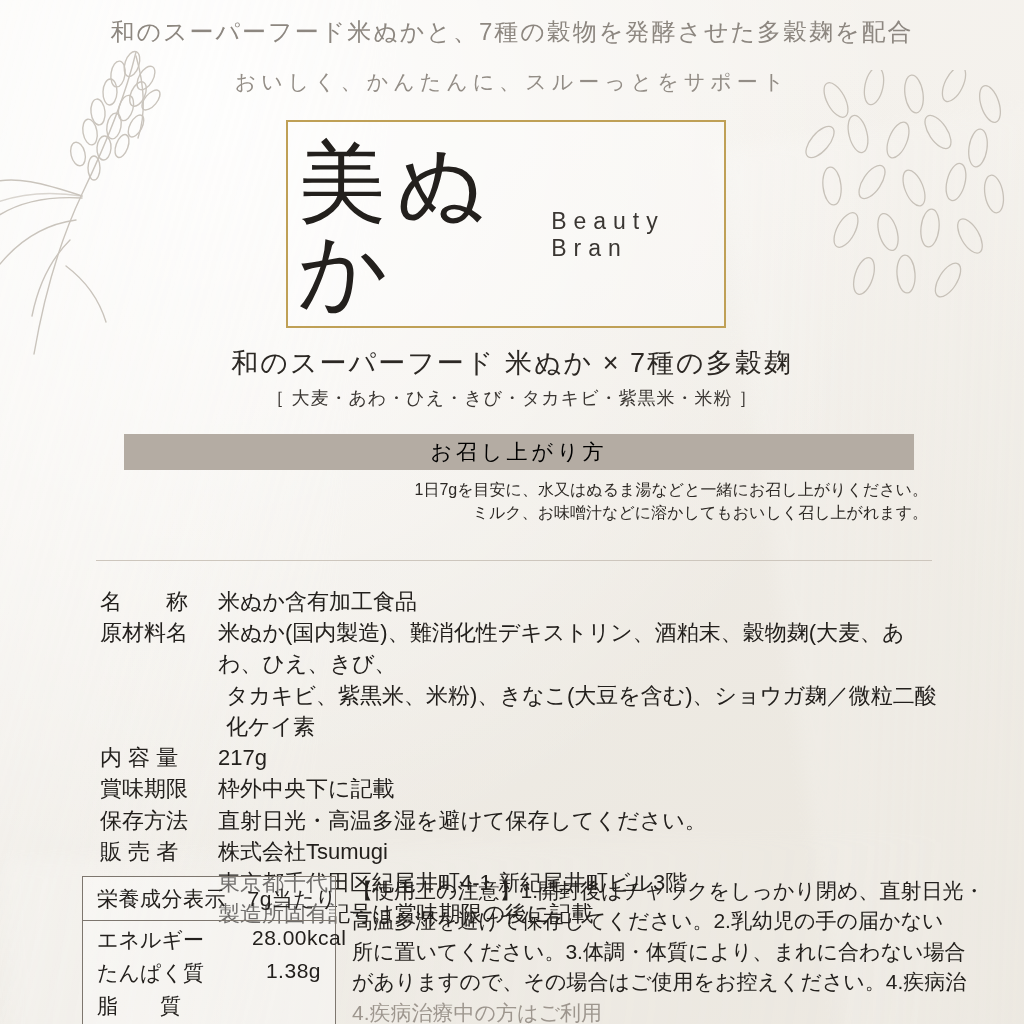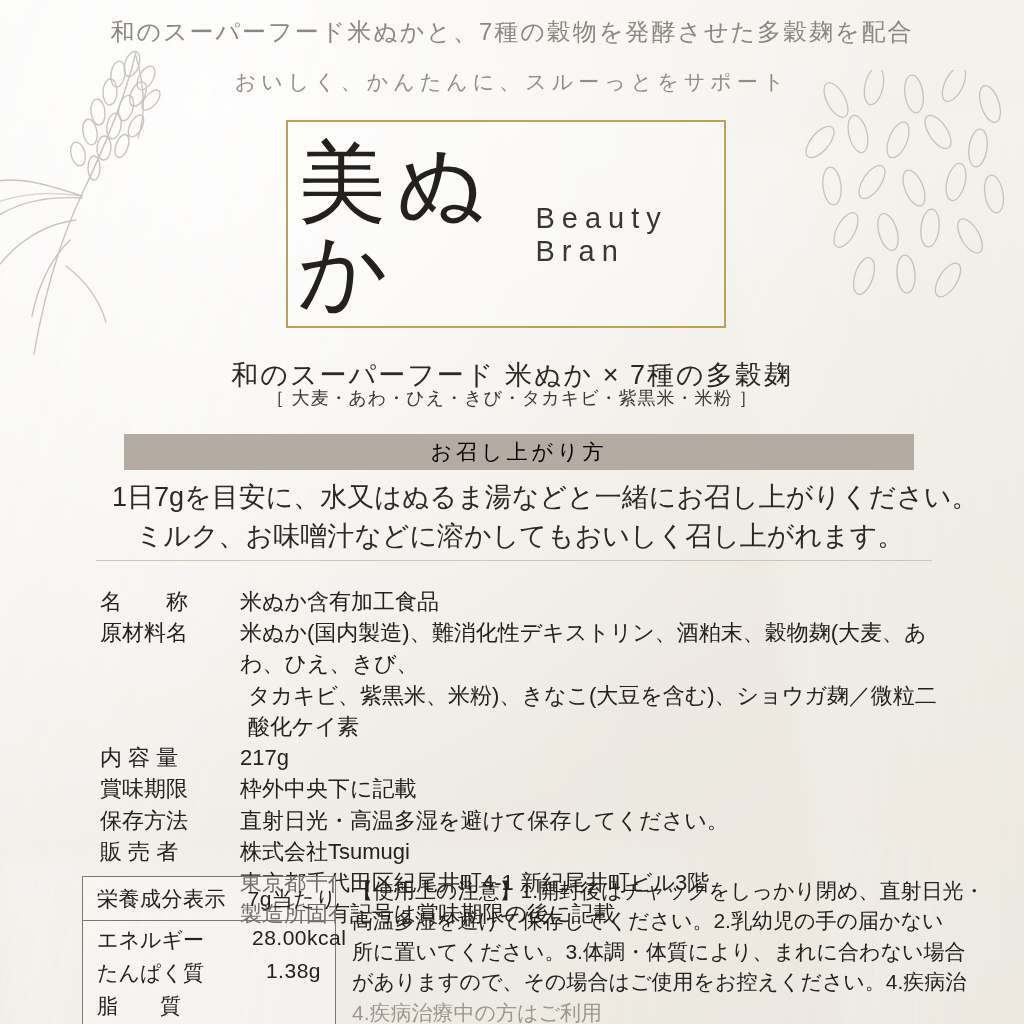--- a/index.html
+++ b/index.html
@@ -72,38 +72,37 @@
     font-size: 88px;
     line-height: 1;
     letter-spacing: 10px;
     color: #23201d;
     margin-top: 6px;
     margin-left: 10px;
     font-weight: 400;
   }
   .brand-sub {
     margin-top: 22px;
-    font-size: 29px;
+    font-size: 23px;
     letter-spacing: 7px;
     color: #3a3632;
   }
 
   
   .tagline {
     position: absolute;
     left: 0; right: 0;
     text-align: center;
     white-space: nowrap;
   }
   .tagline-main {
     top: 345px;
     font-size: 27px;
     letter-spacing: 2px;
     color: #2c2824;
-    margin-top: 12px;
   }
   .tagline-sub {
     top: 386px;
     font-size: 18px;
     letter-spacing: 1px;
     color: #3a3632;
   }
 
   
   .usage-band {
@@ -118,24 +117,24 @@
     letter-spacing: 4px;
     display: flex;
     align-items: center;
     justify-content: center;
   }
   .usage-body {
     position: absolute;
     left: 112px;
     top: 478px;
     width: 816px;
-    font-size: 27px;
+    font-size: 16px;
     line-height: 1.45;
     color: #2c2824;
-    text-align: center;
+    text-align: right;
   }
   .usage-body div { white-space: nowrap; }
   .usage-rule {
     position: absolute;
     left: 96px;
     top: 560px;
     width: 836px;
     height: 1px;
     background: #cdc6bd;
   }
@@ -143,21 +142,21 @@
   
   .spec {
     position: absolute;
     left: 100px;
     top: 586px;
     width: 840px;
     font-size: 22px;
     line-height: 1.42;
     color: #23201d;
   }
-  .spec-row { display: flex; align-items: flex-start; gap: 22px; }
+  .spec-row { display: flex; align-items: flex-start; }
   .spec-label {
     flex: 0 0 118px;
     white-space: nowrap;
     letter-spacing: 0px;
   }
   .spec-value { flex: 1 1 auto; }
   .spec-value .cont { display: block; margin-left: 8px; }
   .spec-value .cont.indent2 { margin-left: 0px; }
 
   

